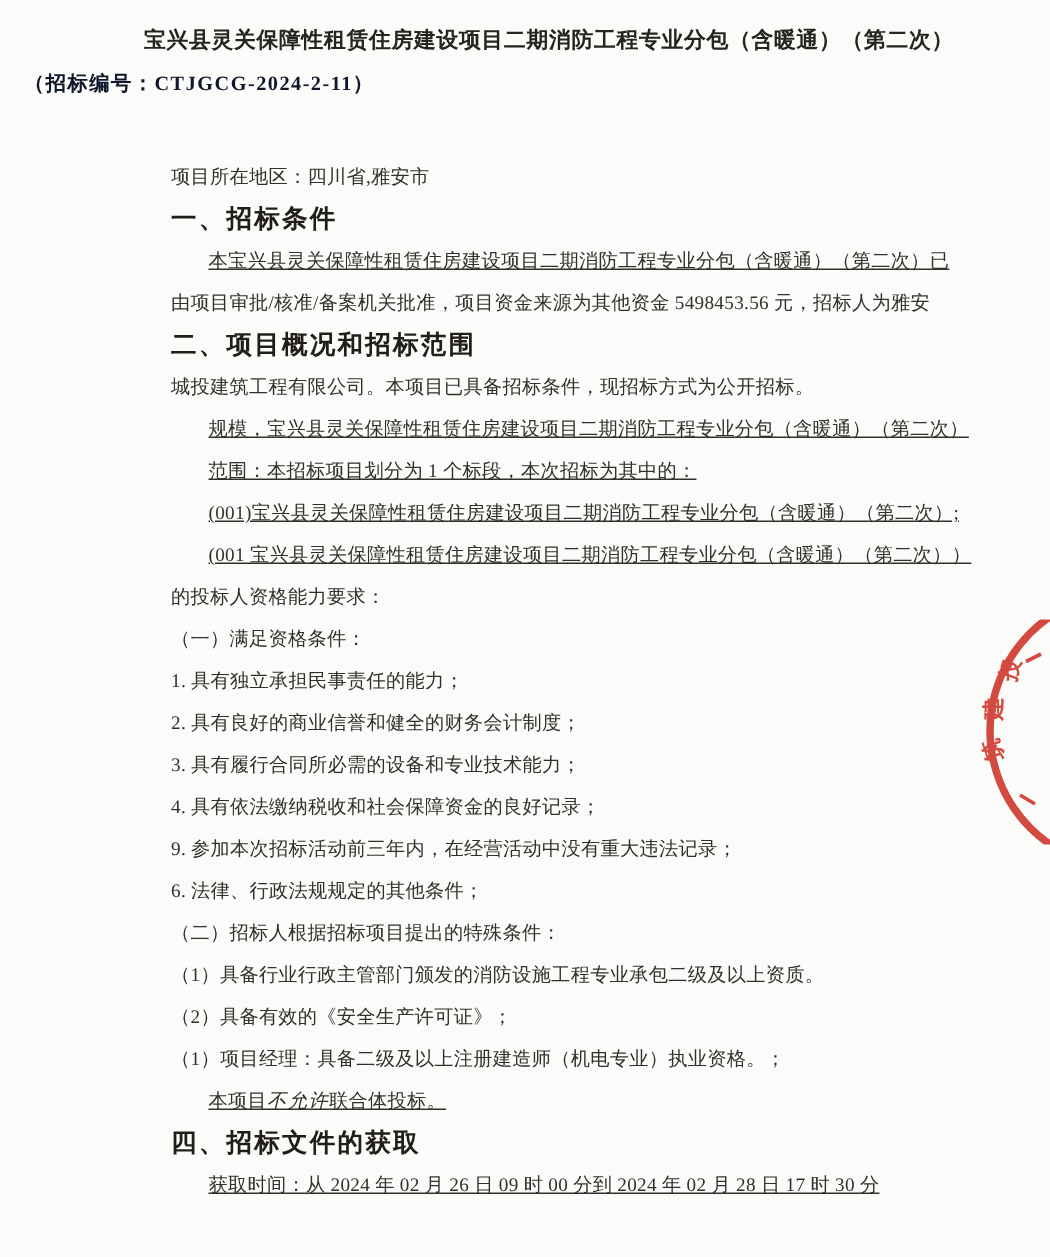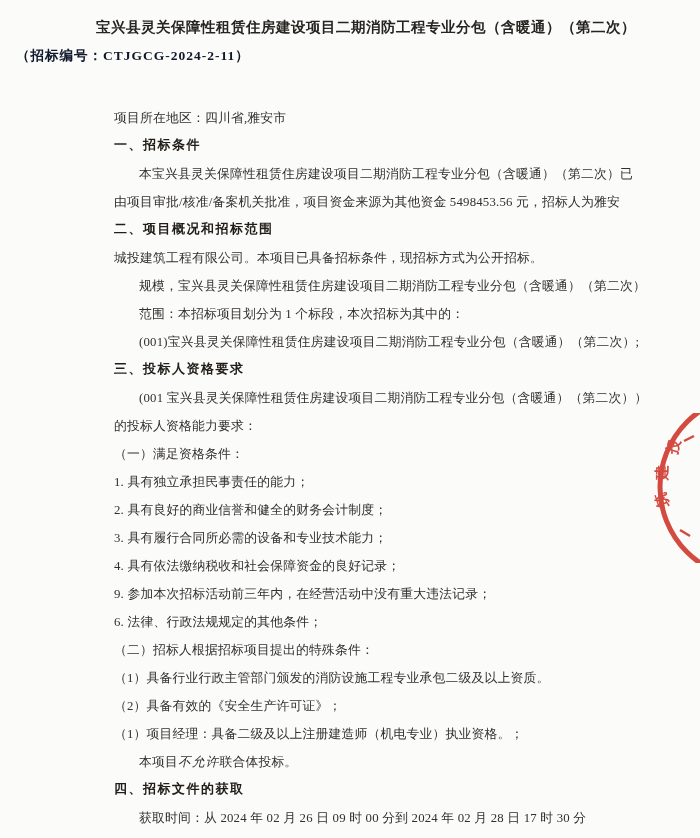--- a/index.html
+++ b/index.html
@@ -35,27 +35,27 @@
     padding-left:98px;
     padding-right:40px;
   }
   .line{
     line-height:28px;
     font-size:12.8px;
     white-space:nowrap;
     letter-spacing:0.2px;
   }
   .t-heading{
-    font-family:Liberation Mono, monospace;
+    font-family:Liberation Serif, serif;
     font-weight:bold;
-    font-size:13px;
+    font-size:17px;
     letter-spacing:1.5px;
     color:#211e19;
   }
-  .t-indent{ padding-left:25px; }
+  .t-indent{ padding-left:25px;text-decoration:underline; }
   .em{ font-style:italic; letter-spacing:1px; }
   .seal-svg{
     position:absolute;
     left:640px;
     top:413px;
     opacity:0.9;
     pointer-events:none;
   }
   .seal-svg text{
     font-size:15px;
@@ -76,21 +76,20 @@
   <div class="doc-body">
       <div class="line t-plain">项目所在地区：四川省,雅安市</div>
       <div class="line t-heading">一、招标条件</div>
       <div class="line t-indent">本宝兴县灵关保障性租赁住房建设项目二期消防工程专业分包（含暖通）（第二次）已</div>
       <div class="line t-plain">由项目审批/核准/备案机关批准，项目资金来源为其他资金 5498453.56 元，招标人为雅安</div>
       <div class="line t-heading">二、项目概况和招标范围</div>
       <div class="line t-plain">城投建筑工程有限公司。本项目已具备招标条件，现招标方式为公开招标。</div>
       <div class="line t-indent">规模，宝兴县灵关保障性租赁住房建设项目二期消防工程专业分包（含暖通）（第二次）</div>
       <div class="line t-indent">范围：本招标项目划分为 1 个标段，本次招标为其中的：</div>
       <div class="line t-indent">(001)宝兴县灵关保障性租赁住房建设项目二期消防工程专业分包（含暖通）（第二次）;</div>
-      <div class="line t-heading">三、投标人资格要求</div>
       <div class="line t-indent">(001 宝兴县灵关保障性租赁住房建设项目二期消防工程专业分包（含暖通）（第二次））</div>
       <div class="line t-plain">的投标人资格能力要求：</div>
       <div class="line t-plain">（一）满足资格条件：</div>
       <div class="line t-plain">1. 具有独立承担民事责任的能力；</div>
       <div class="line t-plain">2. 具有良好的商业信誉和健全的财务会计制度；</div>
       <div class="line t-plain">3. 具有履行合同所必需的设备和专业技术能力；</div>
       <div class="line t-plain">4. 具有依法缴纳税收和社会保障资金的良好记录；</div>
       <div class="line t-plain">9. 参加本次招标活动前三年内，在经营活动中没有重大违法记录；</div>
       <div class="line t-plain">6. 法律、行政法规规定的其他条件；</div>
       <div class="line t-plain">（二）招标人根据招标项目提出的特殊条件：</div>

